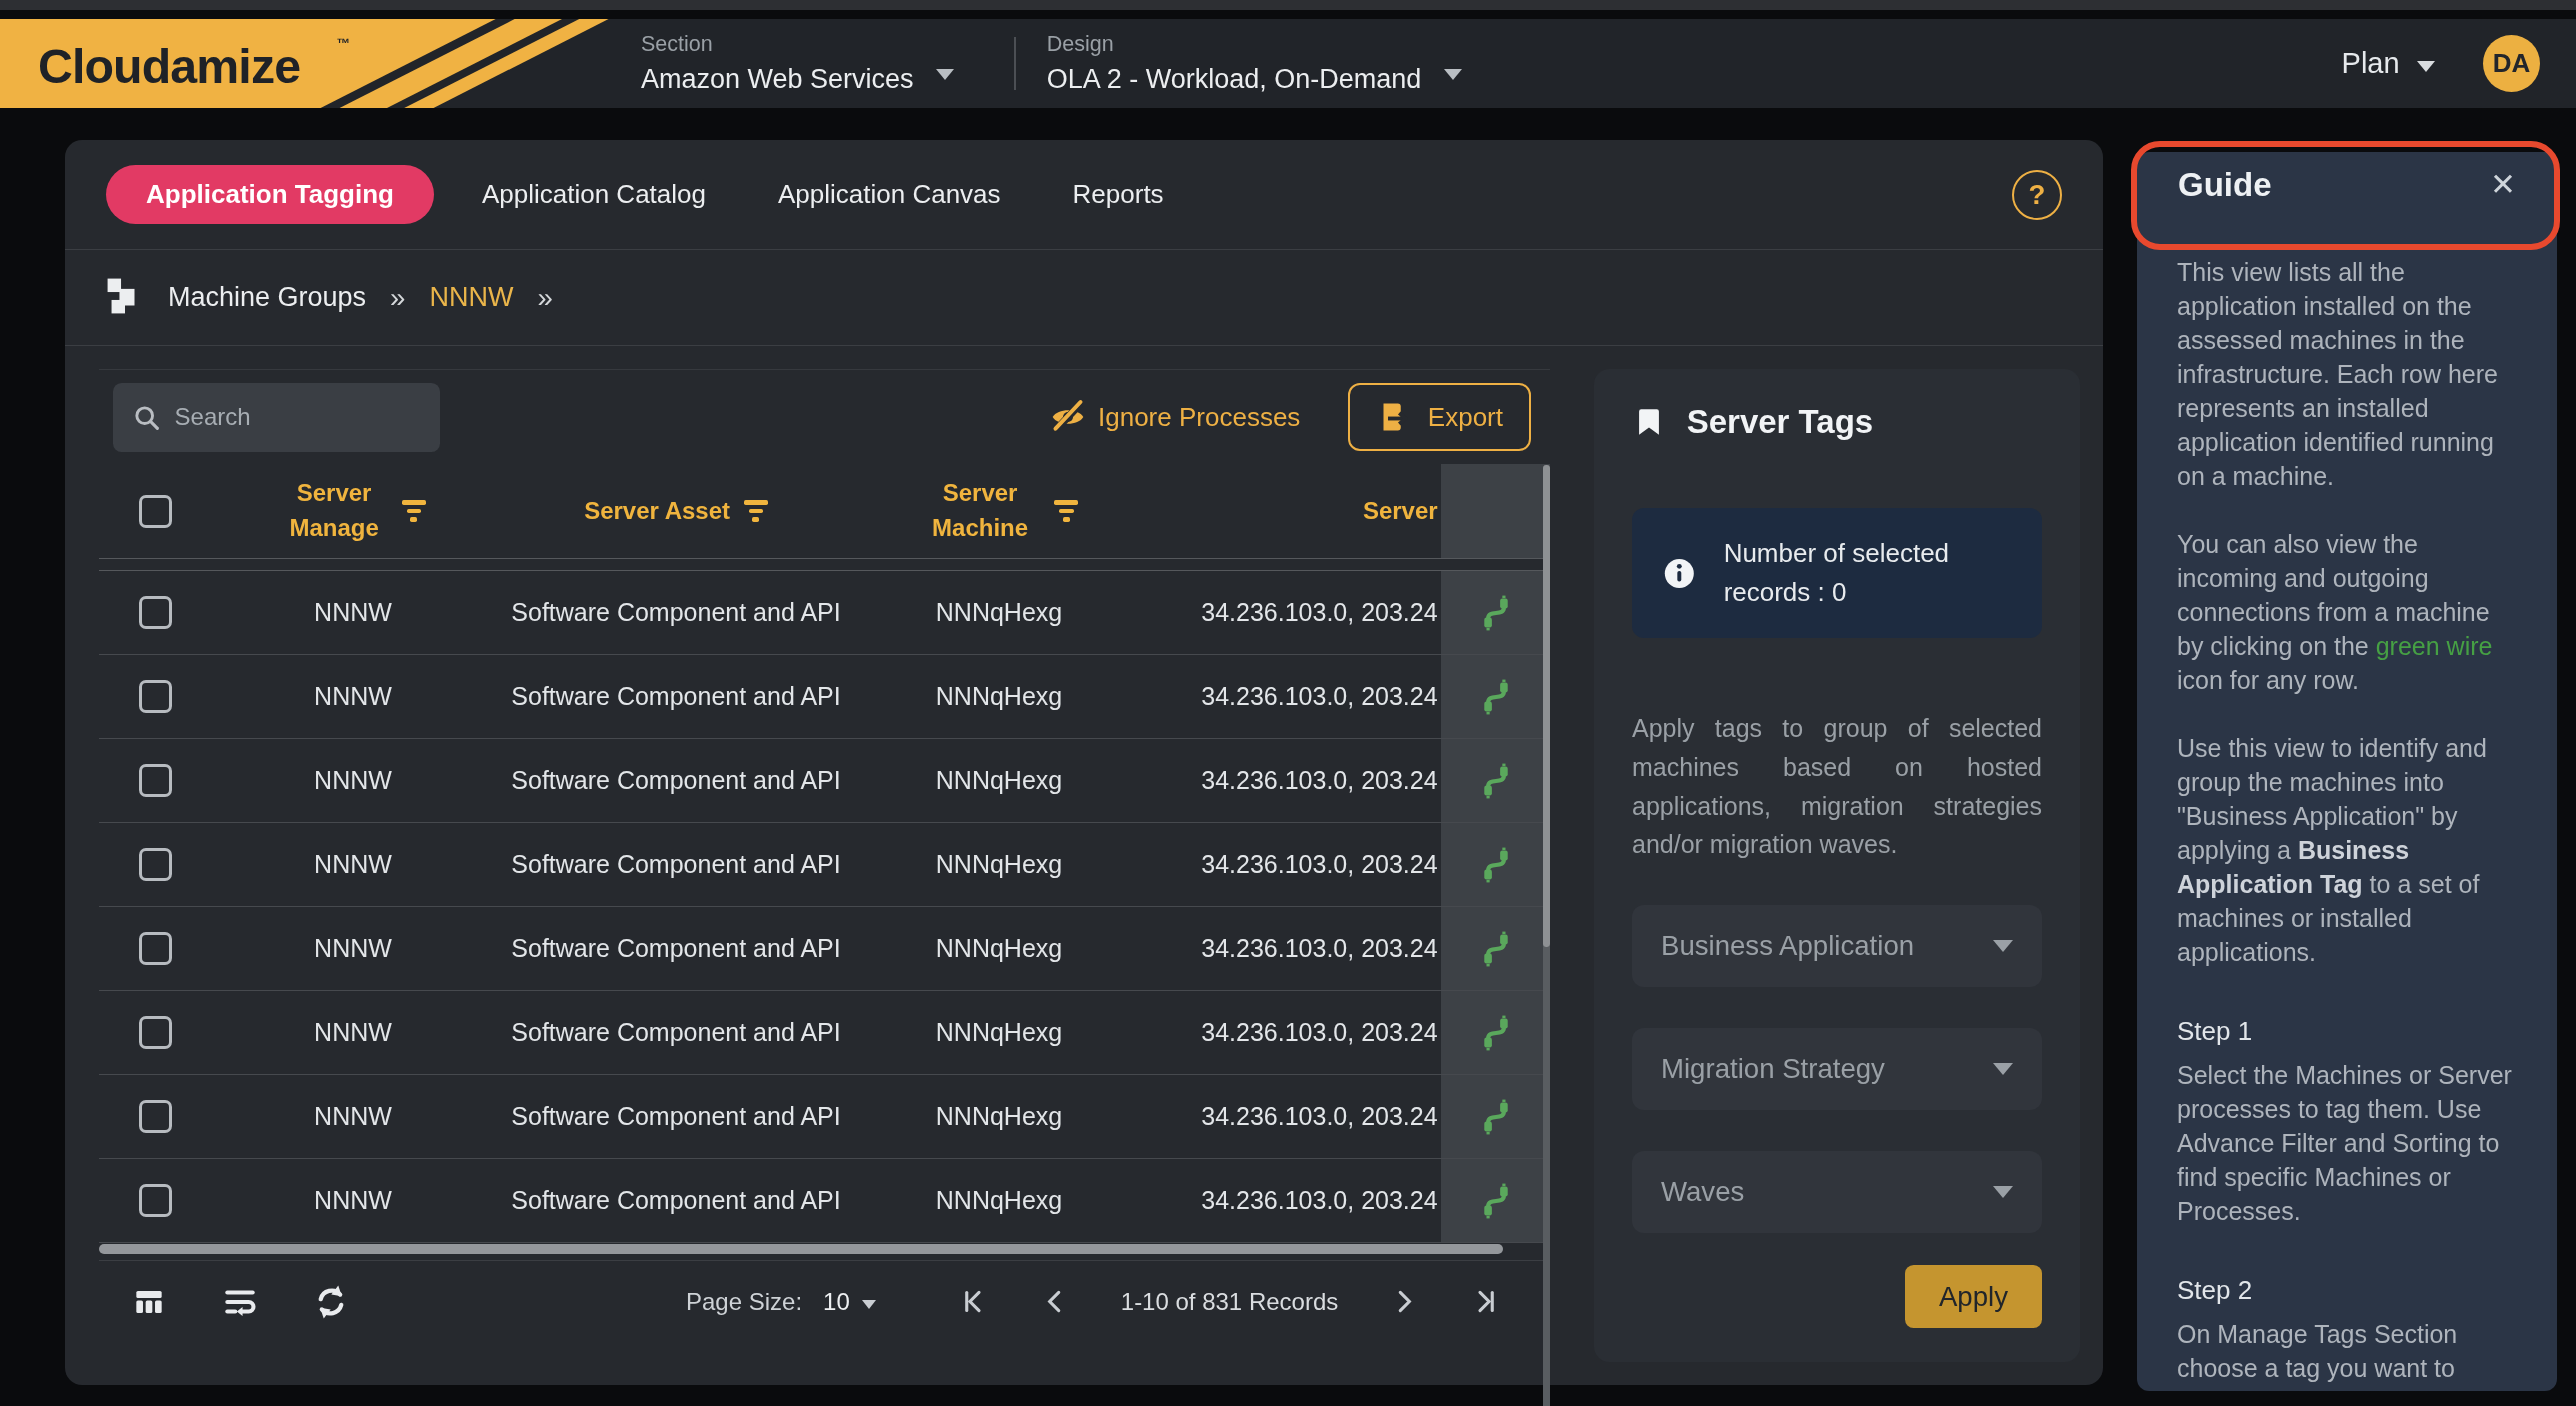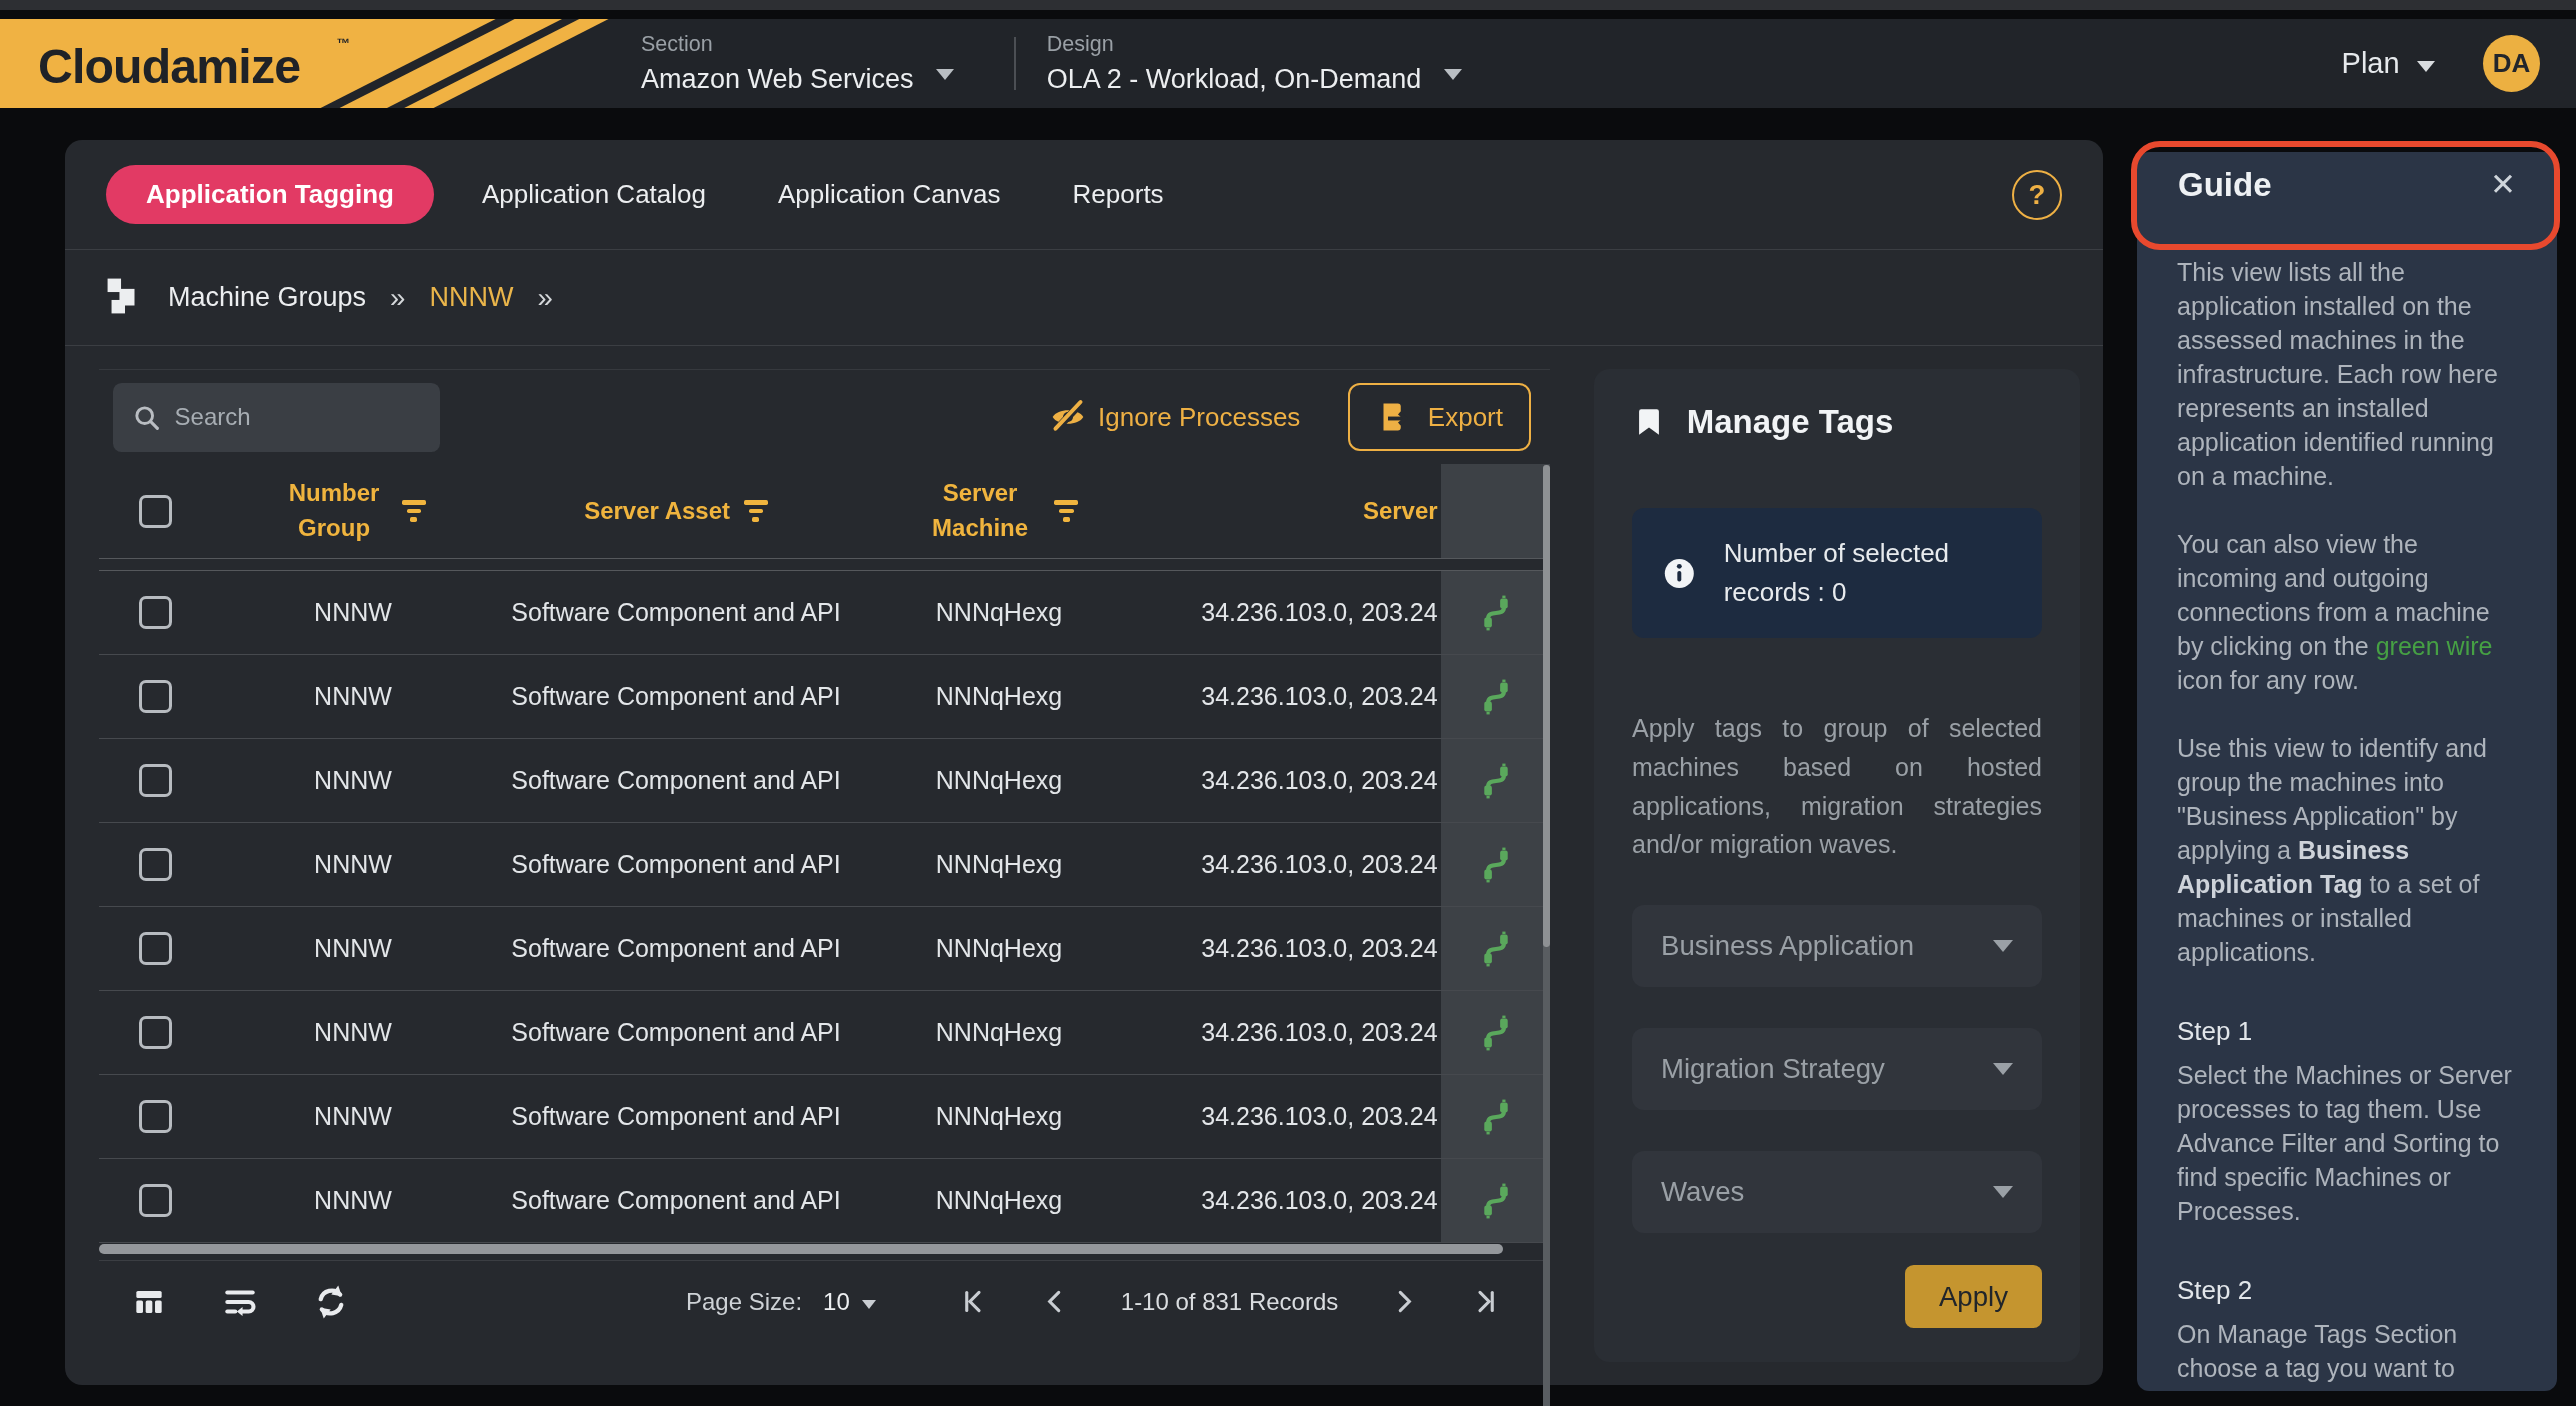--- a/index.html
+++ b/index.html
@@ -195,21 +195,21 @@
             </button>
           </div>
         </div>
 
         <div class="thead">
           <div class="cell c1">
               <span class="checkbox"></span>
             </div>
           <div class="cell c2">
             <div class="th-inner">
-              <span class="th-label w120">Number Group</span>
+              <span class="th-label w120">Server Manage</span>
               <span class="filter-icon">
                   <i></i>
                   <i></i>
                   <i></i>
                 </span>
             </div>
           </div>
           <div class="cell c3">
             <div class="th-inner">
               <span class="th-label">Server Asset</span>
@@ -458,21 +458,21 @@
         <div class="vscroll">
           <div class="vscroll-thumb"></div>
         </div>
       </div>
 
       <div class="manage">
         <div class="mt-title">
           <svg width="34" height="34" viewBox="0 0 24 24">
             <path d="M6.5 3 h11 a1.5 1.5 0 0 1 1.5 1.5 V21 l-7 -5.2 L5 21 V4.5 A1.5 1.5 0 0 1 6.5 3 Z" fill="#f2f4f6"></path>
           </svg>
-          <span>Manage Tags</span>
+          <span>Server Tags</span>
         </div>
         <div class="info-box">
           <svg width="45" height="45" viewBox="0 0 24 24">
             <circle cx="12" cy="12" r="9.5" fill="#f2f4f6"></circle>
             <rect x="10.7" y="10.3" width="2.6" height="7" rx="1.2" fill="#1d2b40"></rect>
             <circle cx="12" cy="7.3" r="1.6" fill="#1d2b40"></circle>
           </svg>
           <span class="info-text">Number of selected records : 0</span>
         </div>
         <p class="mt-desc">Apply tags to group of selected machines based on hosted applications, migration strategies and/or migration waves.</p>

